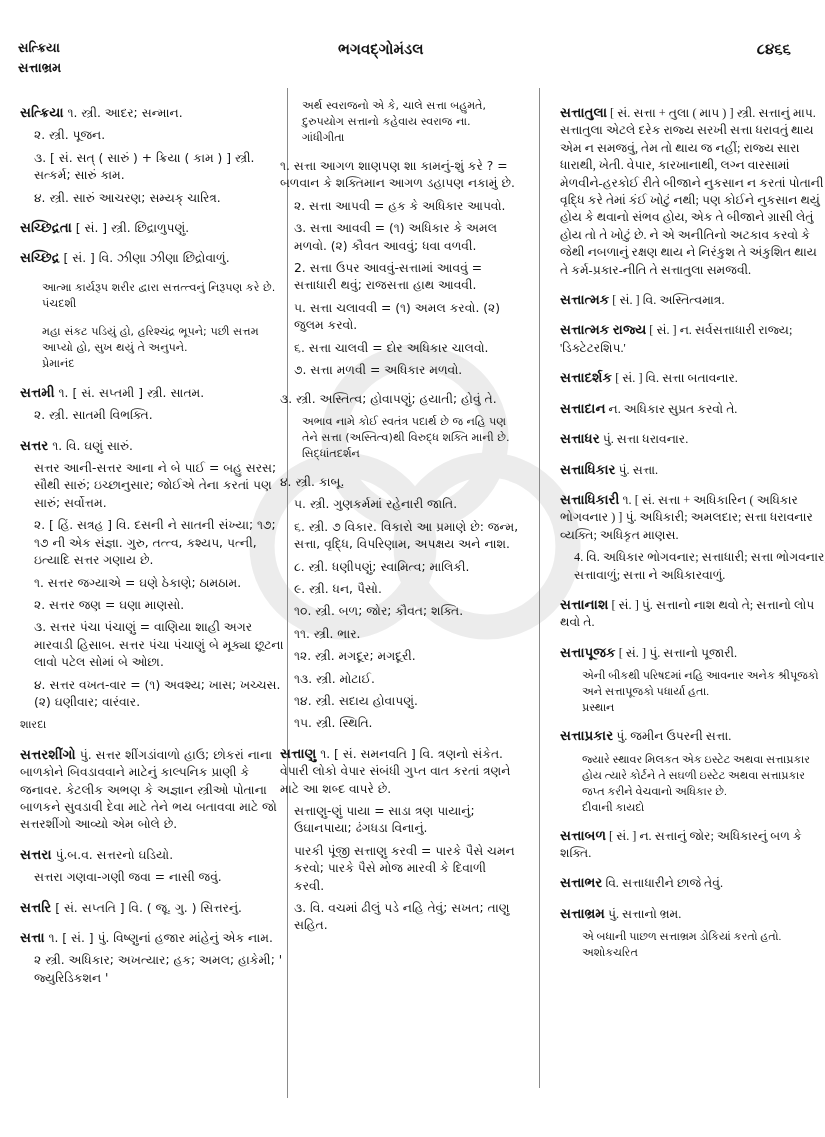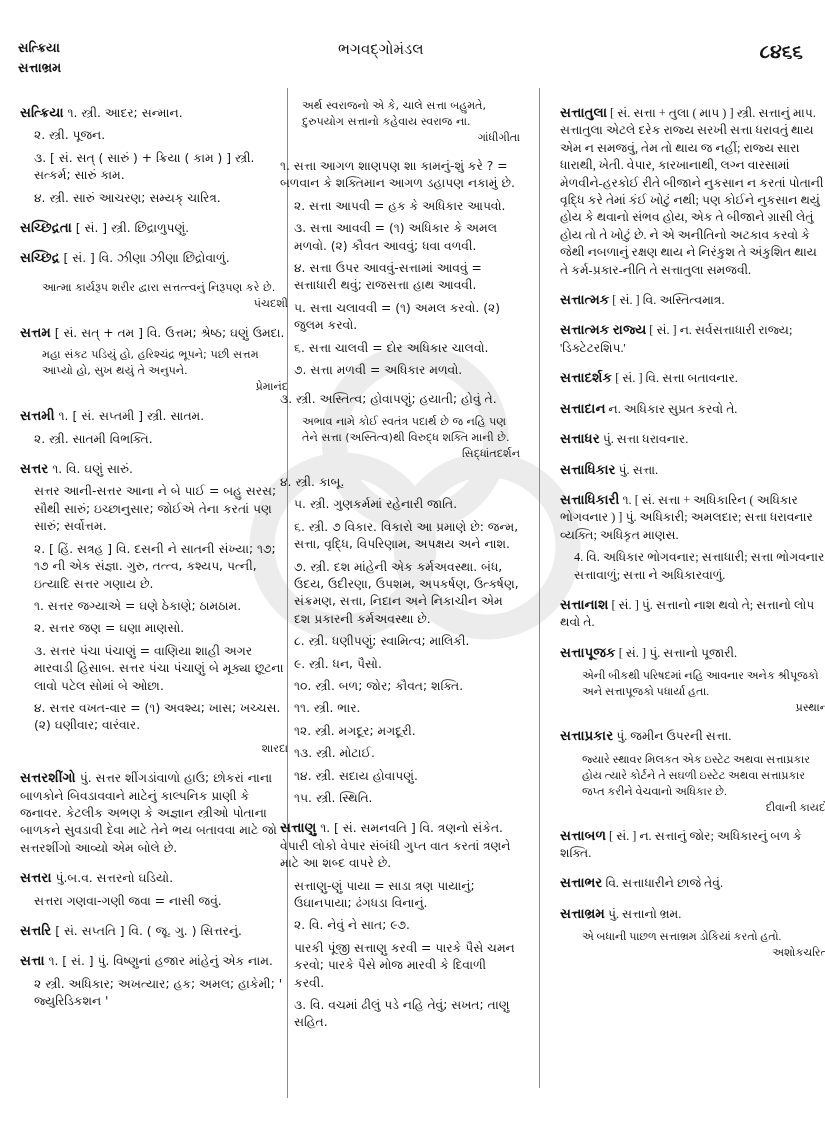--- a/index.html
+++ b/index.html
@@ -9,37 +9,37 @@
   }
   .watermark {
     position: absolute; left: 235px; top: 330px; width: 360px; height: 360px;
     pointer-events: none; opacity: 0.07;
   }
   .header {
     position: absolute; top: 34px; left: 18px; right: 18px; height: 40px;
   }
   .guide-top { position: absolute; left: 0; top: 6px; font-size: 13px; font-weight: bold; }
   .guide-bottom { position: absolute; left: 0; top: 26px; font-size: 13px; font-weight: bold; }
-  .book-title { position: absolute; left: 320px; top: 6px; font-size: 15px; font-weight: normal; }
-  .page-number { position: absolute; right: 4px; top: 6px; font-size: 19px; font-weight: bold; }
+  .book-title { position: absolute; left: 320px; top: 6px; font-size: 15px; font-weight: bold; }
+  .page-number { position: absolute; right: 16px; top: 6px; font-size: 15px; font-weight: bold; }
 
   .col { position: absolute; top: 86px; font-size: 12.3px; line-height: 17.4px; }
   .col-1 { left: 20px; width: 268px; top: 92px; }
   .col-2 { left: 280px; width: 240px; top: 86px; }
   .col-3 { left: 560px; width: 268px; top: 92px; font-family: Liberation Serif, serif; }
   .divider { position: absolute; width: 0; border-left: 1px solid #8a8a8a; }
   .divider-1 { left: 287px; top: 88px; height: 1010px; }
   .divider-2 { left: 539px; top: 88px; height: 1000px; }
 
   .entry { margin: 12px 0 7px 0; }
   .entry .p { margin: 0 0 5px 0; }
   .hw { font-weight: bold; font-size: 13.5px; }
   .sub { padding-left: 14px; }
   .quote { padding-left: 22px; font-size: 11.2px; line-height: 16px; margin: 2px 0 5px 0; }
-  .source { display: block; text-align: right; font-size: 11.2px; }
+  .source { display: block; font-size: 11.2px; }
 </style>
 </head>
 <body>
 
 <svg class="watermark" viewBox="0 0 200 200">
   <g fill="none" stroke="#000" stroke-width="14">
     <circle cx="100" cy="60" r="45"></circle>
     <circle cx="60" cy="120" r="45"></circle>
     <circle cx="140" cy="120" r="45"></circle>
   </g>
@@ -65,21 +65,20 @@
     <div class="entry">
       <div class="p"><span class="hw">સચ્છિદ્રતા</span> <span>[ સં. ] સ્ત્રી. છિદ્રાળુપણું.</span></div>
     </div>
     <div class="entry">
       <div class="p"><span class="hw">સચ્છિદ્ર</span> <span>[ સં. ] વિ. ઝીણા ઝીણા છિદ્રોવાળું.</span></div>
     </div>
     <div class="entry">
       <div class="quote"><span>આત્મા કાર્યરૂપ શરીર દ્વારા સત્તત્ત્વનું નિરૂપણ કરે છે.</span><span class="source">પંચદશી</span></div>
     </div>
     <div class="entry">
-      <div class="p"><span class="hw">સત્તમ</span> <span>[ સં. સત્ + તમ ] વિ. ઉત્તમ; શ્રેષ્ઠ; ઘણું ઉમદા.</span></div>
       <div class="quote"><span>મહા સંકટ પડિયું હો, હરિશ્ચંદ્ર ભૂપને; પછી સત્તમ આપ્યો હો, સુખ થયું તે અનુપને.</span><span class="source">પ્રેમાનંદ</span></div>
     </div>
     <div class="entry">
       <div class="p"><span class="hw">સત્તમી</span> <span>૧. [ સં. સપ્તમી ] સ્ત્રી. સાતમ.</span></div>
       <div class="p sub"><span>૨. સ્ત્રી. સાતમી વિભક્તિ.</span></div>
     </div>
     <div class="entry">
       <div class="p"><span class="hw">સત્તર</span> <span>૧. વિ. ઘણું સારું.</span></div>
       <div class="p sub"><span>સત્તર આની-સત્તર આના ને બે પાઈ = બહુ સરસ; સૌથી સારું; ઇચ્છાનુસાર; જોઈએ તેના કરતાં પણ સારું; સર્વોત્તમ.</span></div>
       <div class="p sub"><span>૨. [ હિં. સત્રહ ] વિ. દસની ને સાતની સંખ્યા; ૧૭; ૧૭ ની એક સંજ્ઞા. ગુરુ, તત્ત્વ, કશ્યપ, પત્ની, ઇત્યાદિ સત્તર ગણાય છે.</span></div>
@@ -105,47 +104,45 @@
     </div>
   </div>
 <div class="col col-2">
     <div class="entry">
       <div class="quote"><span>અર્થ સ્વરાજનો એ કે, ચાલે સત્તા બહુમતે, દુરુપયોગ સત્તાનો કહેવાય સ્વરાજ ના.</span><span class="source">ગાંધીગીતા</span></div>
     </div>
     <div class="entry">
       <div class="p"><span>૧. સત્તા આગળ શાણપણ શા કામનું-શું કરે ? = બળવાન કે શક્તિમાન આગળ ડહાપણ નકામું છે.</span></div>
       <div class="p sub"><span>૨. સત્તા આપવી = હક કે અધિકાર આપવો.</span></div>
       <div class="p sub"><span>૩. સત્તા આવવી = (૧) અધિકાર કે અમલ મળવો. (૨) કૌવત આવવું; ધવા વળવી.</span></div>
-      <div class="p sub"><span>૪. સત્તા ઉપર આવવું-સત્તામાં આવવું = સત્તાધારી થવું; રાજસત્તા હાથ આવવી.</span></div>
+      <div class="p sub"><span>2. સત્તા ઉપર આવવું-સત્તામાં આવવું = સત્તાધારી થવું; રાજસત્તા હાથ આવવી.</span></div>
       <div class="p sub"><span>૫. સત્તા ચલાવવી = (૧) અમલ કરવો. (૨) જુલમ કરવો.</span></div>
       <div class="p sub"><span>૬. સત્તા ચાલવી = દોર અધિકાર ચાલવો.</span></div>
       <div class="p sub"><span>૭. સત્તા મળવી = અધિકાર મળવો.</span></div>
     </div>
     <div class="entry">
       <div class="p"><span>૩. સ્ત્રી. અસ્તિત્વ; હોવાપણું; હયાતી; હોવું તે.</span></div>
       <div class="quote"><span>અભાવ નામે કોઈ સ્વતંત્ર પદાર્થ છે જ નહિ પણ તેને સત્તા (અસ્તિત્વ)થી વિરુદ્ધ શક્તિ માની છે.</span><span class="source">સિદ્ધાંતદર્શન</span></div>
     </div>
     <div class="entry">
       <div class="p"><span>૪. સ્ત્રી. કાબૂ.</span></div>
       <div class="p sub"><span>૫. સ્ત્રી. ગુણકર્મમાં રહેનારી જાતિ.</span></div>
       <div class="p sub"><span>૬. સ્ત્રી. ૭ વિકાર. વિકારો આ પ્રમાણે છે: જન્મ, સત્તા, વૃદ્ધિ, વિપરિણામ, અપક્ષય અને નાશ.</span></div>
-      <div class="p sub"><span>૭. સ્ત્રી. દશ માંહેની એક કર્મઅવસ્થા. બંધ, ઉદય, ઉદીરણા, ઉપશમ, અપકર્ષણ, ઉત્કર્ષણ, સંક્રમણ, સત્તા, નિદાન અને નિકાચીન એમ દશ પ્રકારની કર્મઅવસ્થા છે.</span></div>
       <div class="p sub"><span>૮. સ્ત્રી. ધણીપણું; સ્વામિત્વ; માલિકી.</span></div>
       <div class="p sub"><span>૯. સ્ત્રી. ધન, પૈસો.</span></div>
       <div class="p sub"><span>૧૦. સ્ત્રી. બળ; જોર; કૌવત; શક્તિ.</span></div>
       <div class="p sub"><span>૧૧. સ્ત્રી. ભાર.</span></div>
       <div class="p sub"><span>૧૨. સ્ત્રી. મગદૂર; મગદૂરી.</span></div>
       <div class="p sub"><span>૧૩. સ્ત્રી. મોટાઈ.</span></div>
       <div class="p sub"><span>૧૪. સ્ત્રી. સદાય હોવાપણું.</span></div>
       <div class="p sub"><span>૧૫. સ્ત્રી. સ્થિતિ.</span></div>
     </div>
     <div class="entry">
       <div class="p"><span class="hw">સત્તાણુ</span> <span>૧. [ સં. સમનવતિ ] વિ. ત્રણનો સંકેત. વેપારી લોકો વેપાર સંબંધી ગુપ્ત વાત કરતાં ત્રણને માટે આ શબ્દ વાપરે છે.</span></div>
       <div class="p sub"><span>સત્તાણુ-ણું પાયા = સાડા ત્રણ પાયાનું; ઉઘાનપાયા; ઢંગધડા વિનાનું.</span></div>
-      <div class="p sub"><span>૨. વિ. નેવું ને સાત; ૯૭.</span></div>
       <div class="p sub"><span>પારકી પૂંજી સત્તાણુ કરવી = પારકે પૈસે ચમન કરવો; પારકે પૈસે મોજ મારવી કે દિવાળી કરવી.</span></div>
       <div class="p sub"><span>૩. વિ. વચમાં ઢીલું પડે નહિ તેવું; સખત; તાણુ સહિત.</span></div>
     </div>
   </div>
 <div class="col col-3">
     <div class="entry">
       <div class="p"><span class="hw">સત્તાતુલા</span> <span>[ સં. સત્તા + તુલા ( માપ ) ] સ્ત્રી. સત્તાનું માપ. સત્તાતુલા એટલે દરેક રાજ્ય સરખી સત્તા ધરાવતું થાય એમ ન સમજવું, તેમ તો થાય જ નહીં; રાજ્ય સારા ધારાથી, ખેતી. વેપાર, કારખાનાથી, લગ્ન વારસામાં મેળવીને-હરકોઈ રીતે બીજાને નુકસાન ન કરતાં પોતાની વૃદ્ધિ કરે તેમાં કંઈ ખોટું નથી; પણ કોઈને નુકસાન થયું હોય કે થવાનો સંભવ હોય, એક તે બીજાને ગ્રાસી લેતું હોય તો તે ખોટું છે. ને એ અનીતિનો અટકાવ કરવો કે જેથી નબળાનું રક્ષણ થાય ને નિરંકુશ તે અંકુશિત થાય તે કર્મ-પ્રકાર-નીતિ તે સત્તાતુલા સમજવી.</span></div>
     </div>
     <div class="entry">
       <div class="p"><span class="hw">સત્તાત્મક</span> <span>[ સં. ] વિ. અસ્તિત્વમાત્ર.</span></div>

